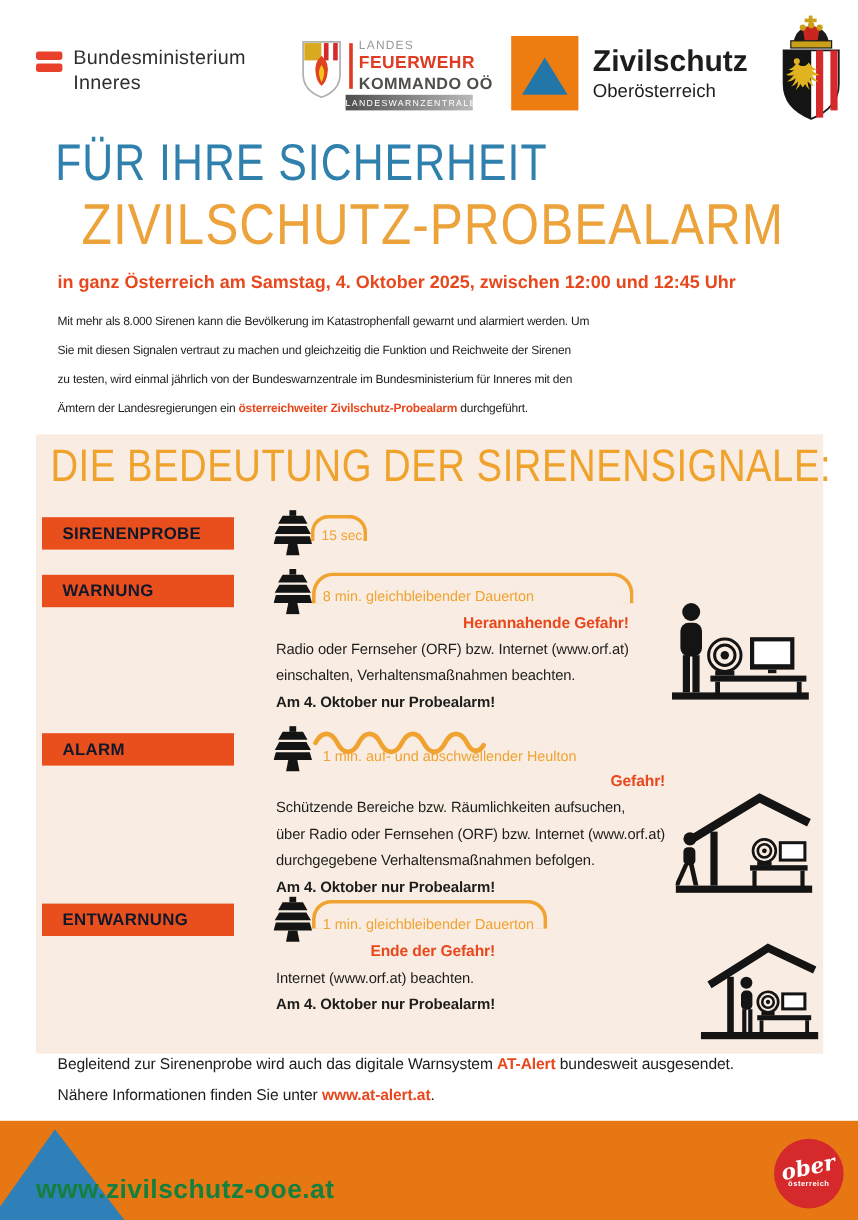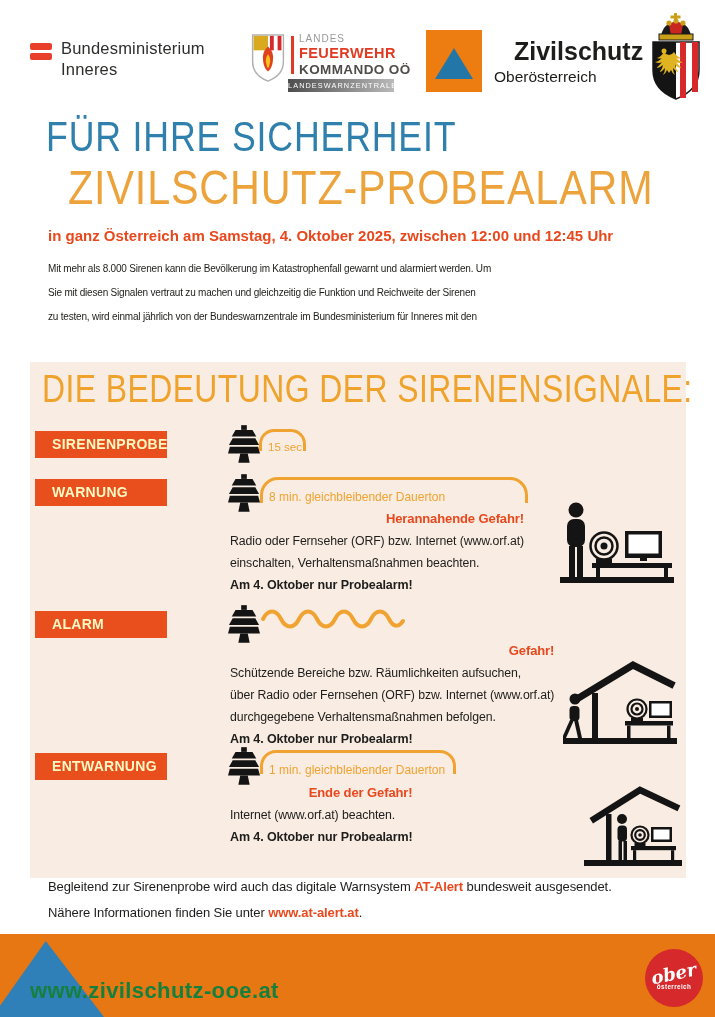--- a/index.html
+++ b/index.html
@@ -22,38 +22,38 @@
   .fw-l3{font-size:13.5px;font-weight:700;color:#4f4d49;letter-spacing:.4px;margin-top:1px;}
   .fw-banner{position:absolute;left:41px;top:49px;width:106px;height:13px;
              background:linear-gradient(90deg,#4e4e4e,#b9b9b9);
              color:#fff;font-size:7.3px;letter-spacing:1.1px;text-align:center;line-height:13px;}
 
   .zs{left:426px;top:30px;display:flex;gap:12px;}
   .zs-mark{position:relative;width:56px;height:62px;background:#ee7d11;}
   .zs-tri{position:absolute;left:9px;bottom:13px;width:0;height:0;
           border-left:19px solid transparent;border-right:19px solid transparent;
           border-bottom:31px solid #2277a8;}
-  .zs-l1{font-size:25px;font-weight:700;line-height:30px;margin-top:6px;margin-left:20px;}
+  .zs-l1{font-size:25px;font-weight:700;line-height:30px;margin-top:6px;}
   .zs-l2{font-size:15.5px;line-height:22px;}
 
   .coa{left:649px;top:12px;}
 
   
   .t1{left:46px;top:112px;font-size:43px;color:#2f80ac;letter-spacing:1px;}
   .t2{left:68px;top:160px;font-size:48px;color:#eda33c;letter-spacing:1px;}
   .dateline{left:48px;top:227px;font-size:15px;font-weight:700;color:#e8481d;white-space:nowrap;}
 
   .intro{left:48px;top:257px;font-size:10px;line-height:24px;letter-spacing:-.2px;white-space:nowrap;}
   .hl{color:#e8481d;font-weight:700;}
 
   
   .panel{left:30px;top:362px;width:656px;height:516px;background:#f9ece2;}
   .panel-heading{position:absolute;left:12px;top:6px;font-size:38px;color:#efa32d;letter-spacing:.5px;}
 
-  .sig-label{position:absolute;width:132px;height:27px;background:#e94e1d;color:#fef9c3;
+  .sig-label{position:absolute;width:160px;height:27px;background:#e94e1d;color:#0f172a;
              font-size:14px;font-weight:700;line-height:27px;padding-left:17px;
              letter-spacing:.3px;box-sizing:border-box;white-space:nowrap;}
   .bracket{position:absolute;border:3px solid #f0a330;border-bottom:none;
            border-radius:15px 15px 0 0;box-sizing:border-box;}
   .dur{position:absolute;font-size:11.5px;color:#f0a330;white-space:nowrap;}
   .desc{position:absolute;line-height:22px;font-size:12.3px;letter-spacing:-.1px;white-space:nowrap;}
   .desc .head{font-size:13px;font-weight:700;color:#e8481d;text-align:right;}
   .desc .bold{font-size:12.5px;font-weight:700;}
   .siren{position:absolute;}
 
@@ -142,20 +142,21 @@
   </div>
   <div class="abs t2">
     <span class="cond" style="transform:scaleX(.86)">ZIVILSCHUTZ-PROBEALARM</span>
   </div>
   <div class="abs dateline">in ganz Österreich am Samstag, 4. Oktober 2025, zwischen 12:00 und 12:45 Uhr</div>
 
   <div class="abs intro">
     <div>Mit mehr als 8.000 Sirenen kann die Bevölkerung im Katastrophenfall gewarnt und alarmiert werden. Um</div>
     <div>Sie mit diesen Signalen vertraut zu machen und gleichzeitig die Funktion und Reichweite der Sirenen</div>
     <div>zu testen, wird einmal jährlich von der Bundeswarnzentrale im Bundesministerium für Inneres mit den</div>
+    <div><span>Ämtern der Landesregierungen ein </span><span class="hl">österreichweiter Zivilschutz-Probealarm</span><span> durchgeführt.</span></div>
   </div>
 
   <div class="abs panel">
     <div class="panel-heading">
       <span class="cond" style="transform:scaleX(.84)">DIE BEDEUTUNG DER SIRENENSIGNALE:</span>
     </div>
 
     <div class="sig-label" style="left:5px;top:69px">SIRENENPROBE</div>
     <svg class="siren" style="left:198px;top:63px" width="32" height="38" viewBox="0 0 34 40">
       <g fill="#141414">
@@ -213,20 +214,21 @@
         <rect x="14" y="0" width="6" height="5"></rect>
         <polygon points="8,5 26,5 30,12 4,12"></polygon>
         <polygon points="5,14 29,14 33,21 1,21"></polygon>
         <polygon points="2,23 32,23 34,30 0,30"></polygon>
         <polygon points="13,30 21,30 23,40 11,40"></polygon>
       </g>
     </svg>
     <svg class="abs" style="left:230px;top:245px" width="146" height="22" viewBox="0 0 146 22">
       <path d="M3 12 C 8 2, 16 2, 21 12 S 34 22, 39 12 S 52 2, 57 12 S 70 22, 75 12 S 88 2, 93 12 S 106 22, 111 12 S 124 2, 129 12 S 140 19, 143 14" fill="none" stroke="#f0a330" stroke-width="4" stroke-linecap="round"></path>
     </svg>
+    <div class="dur" style="left:239px;top:261px;font-size:12px">1 min. auf- und abschwellender Heulton</div>
     <div class="desc" style="left:200px;top:278px">
       <div class="head">Gefahr!</div>
       <div>Schützende Bereiche bzw. Räumlichkeiten aufsuchen,</div>
       <div>über Radio oder Fernsehen (ORF) bzw. Internet (www.orf.at)</div>
       <div>durchgegebene Verhaltensmaßnahmen befolgen.</div>
       <div class="bold">Am 4. Oktober nur Probealarm!</div>
     </div>
     <svg class="abs" style="left:533px;top:281px" width="114" height="102" viewBox="0 0 114 102">
       <g fill="#141414">
         <rect x="0" y="95" width="114" height="6"></rect>

